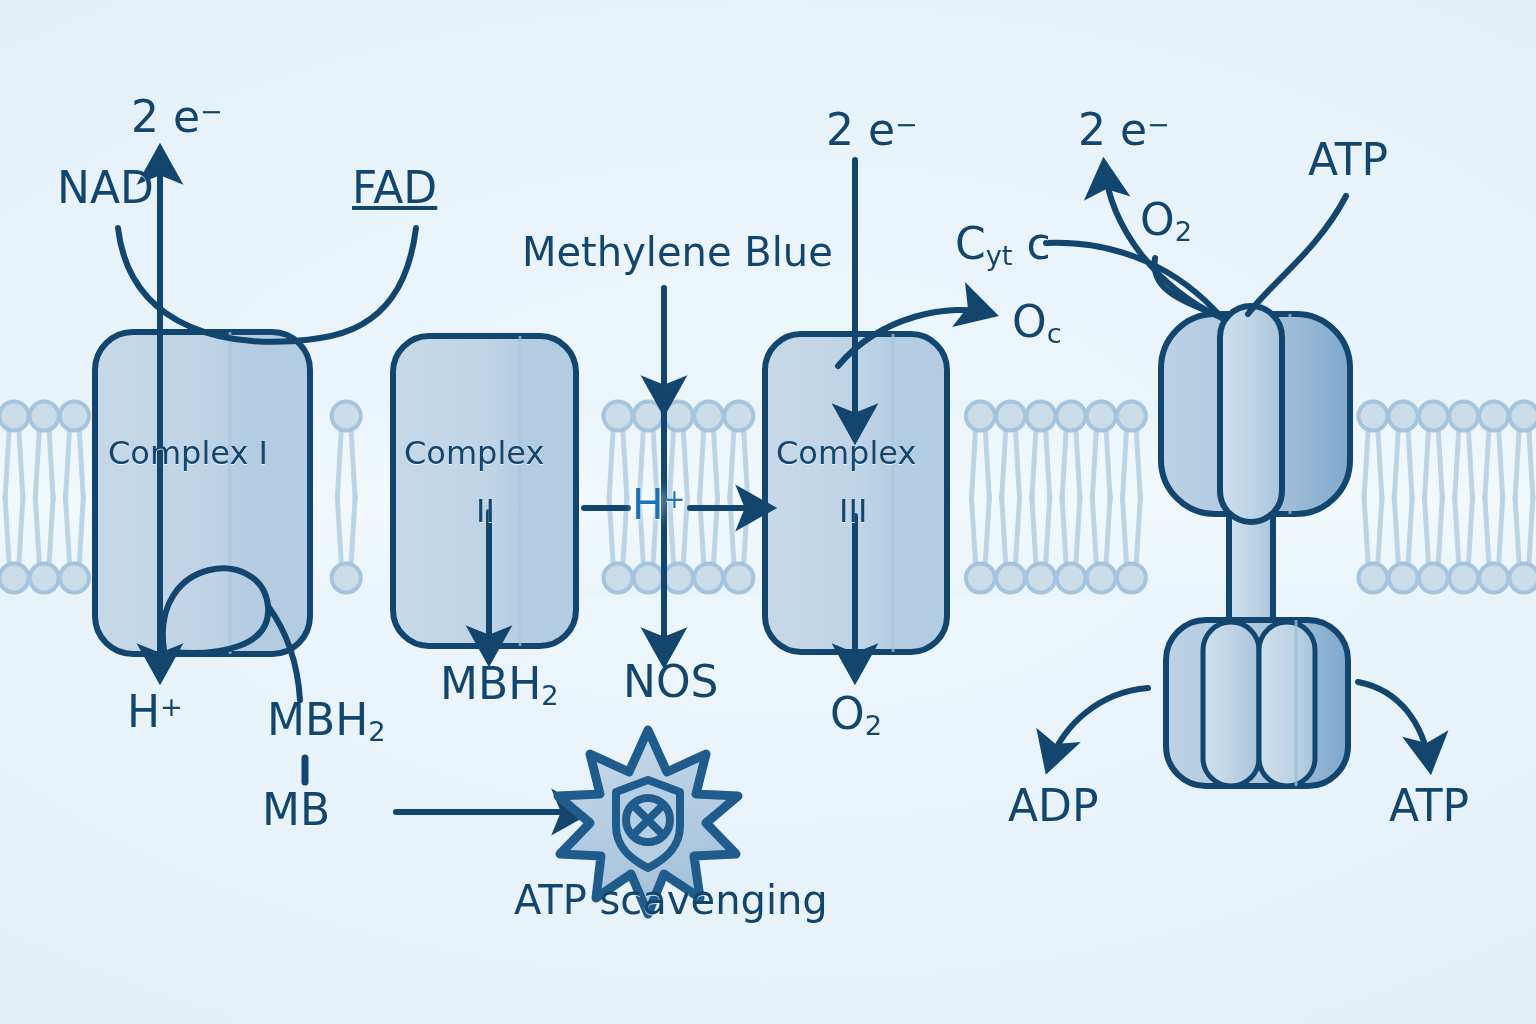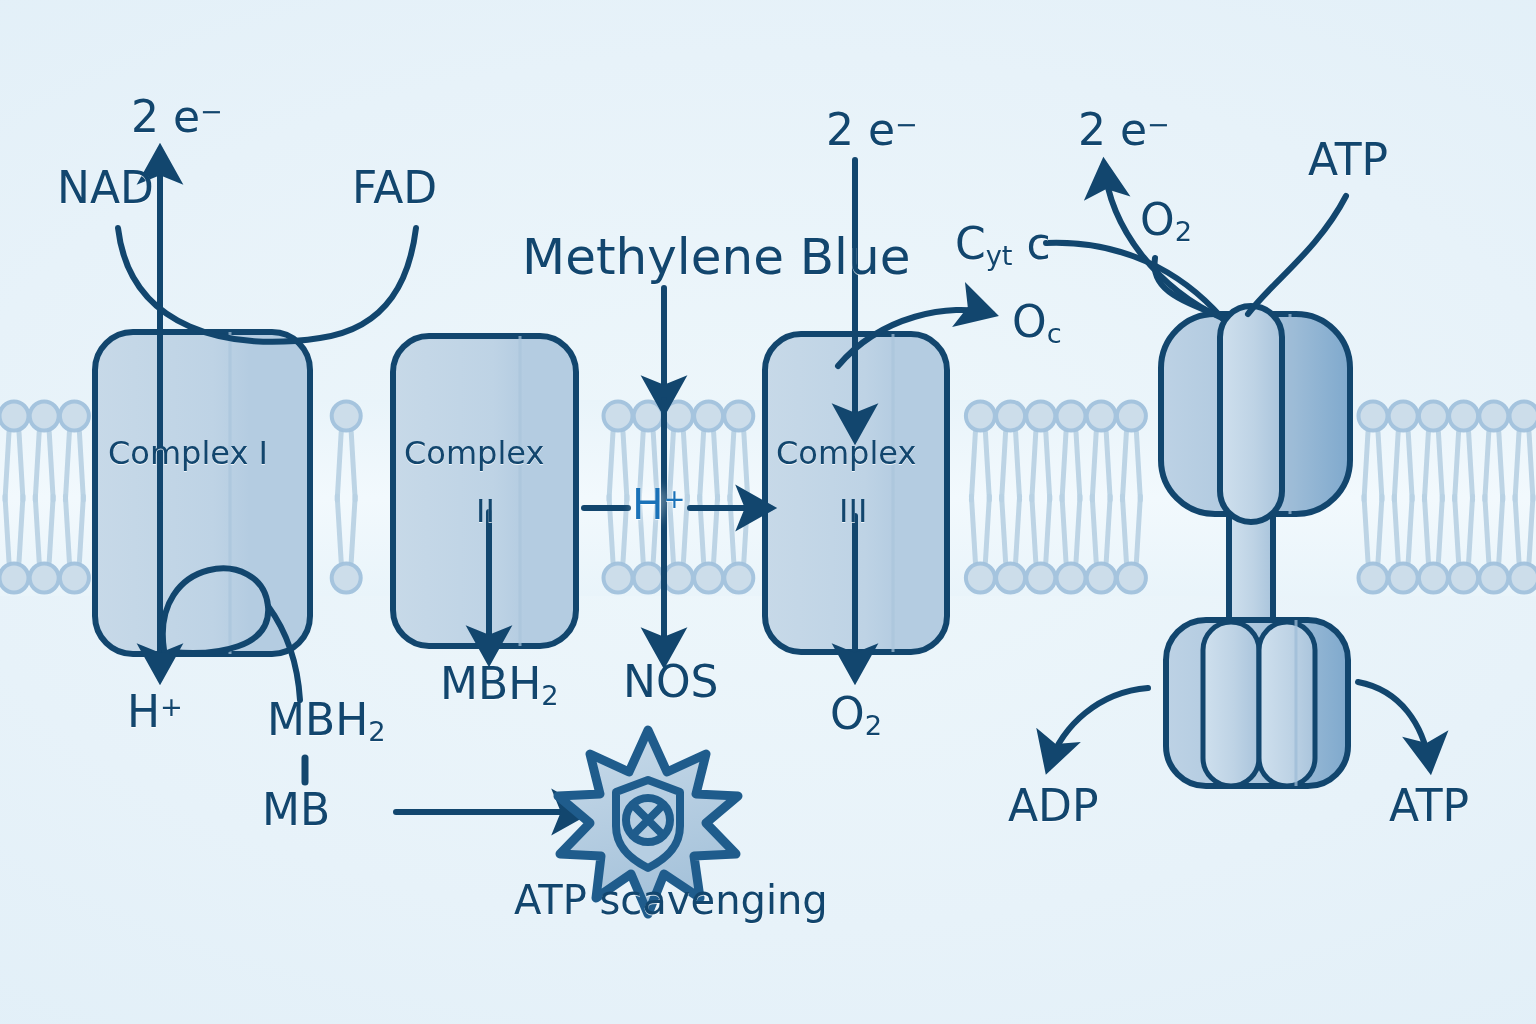--- a/index.html
+++ b/index.html
@@ -26,21 +26,21 @@
   .lbl {
     position: absolute;
     color: #12466e;
     font-family: "DejaVu Sans", "Liberation Sans", sans-serif;
     white-space: nowrap;
     line-height: 1;
     text-shadow: 0 1px 0 rgba(255,255,255,0.75);
     user-select: none;
   }
   .lbl.big   { font-size: 44px; }
-  .lbl.mid   { font-size: 50px; }
+  .lbl.mid   { font-size: 40px; }
   .lbl.cplx  { font-size: 32px; }
   .lbl.star  { font-size: 40px; }
   .lbl sub   { font-size: 0.62em; vertical-align: -0.22em; }
   .lbl sup   { font-size: 0.62em; vertical-align: 0.42em; }
   .lbl.hplus { color: #1a72b8; font-size: 42px; text-shadow: 0 0 12px rgba(255,255,255,0.95), 0 1px 0 rgba(255,255,255,0.8); }
 </style>
 </head>
 <body>
 
 <div id="stage">
@@ -282,21 +282,21 @@
       <path d="M0,-38 L32,-26 L32,8 C32,30 16,42 0,50 C-16,42 -32,30 -32,8 L-32,-26 Z" fill="#b6cee2" stroke="#1f5c8c" stroke-width="8" stroke-linejoin="round"></path>
       <circle cx="0" cy="2" r="22" fill="none" stroke="#1f5c8c" stroke-width="8"></circle>
       <path d="M-15,-13 L15,17 M15,-13 L-15,17" stroke="#1f5c8c" stroke-width="8" stroke-linecap="round"></path>
     </g>
   </svg>
 
   <div class="lbl big" style="left:131px; top:95px;">
     <span>2 e</span><sup>−</sup>
   </div>
   <div class="lbl big" style="left:57px; top:166px;">NAD</div>
-  <div class="lbl big" style="left:352px; top:166px;">FAD</div>
+  <div class="lbl big" style="left:352px; top:166px;text-decoration:underline;">FAD</div>
 
   <div class="lbl cplx" style="left:108px; top:437px;">Complex I</div>
 
   <div class="lbl cplx" style="left:404px; top:437px;">Complex</div>
   <div class="lbl cplx" style="left:476px; top:495px;">II</div>
 
   <div class="lbl cplx" style="left:776px; top:437px;">Complex</div>
   <div class="lbl cplx" style="left:839px; top:495px;">III</div>
 
   <div class="lbl mid" style="left:522px; top:232px;">Methylene Blue</div>

